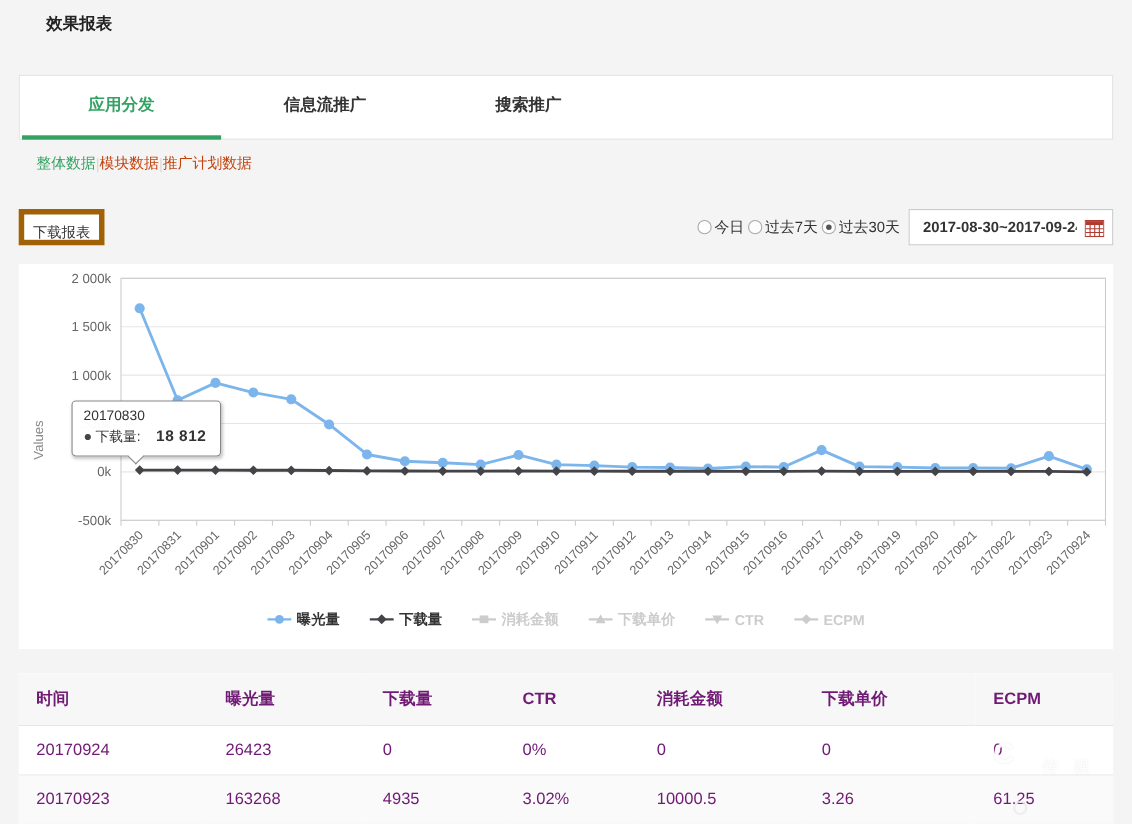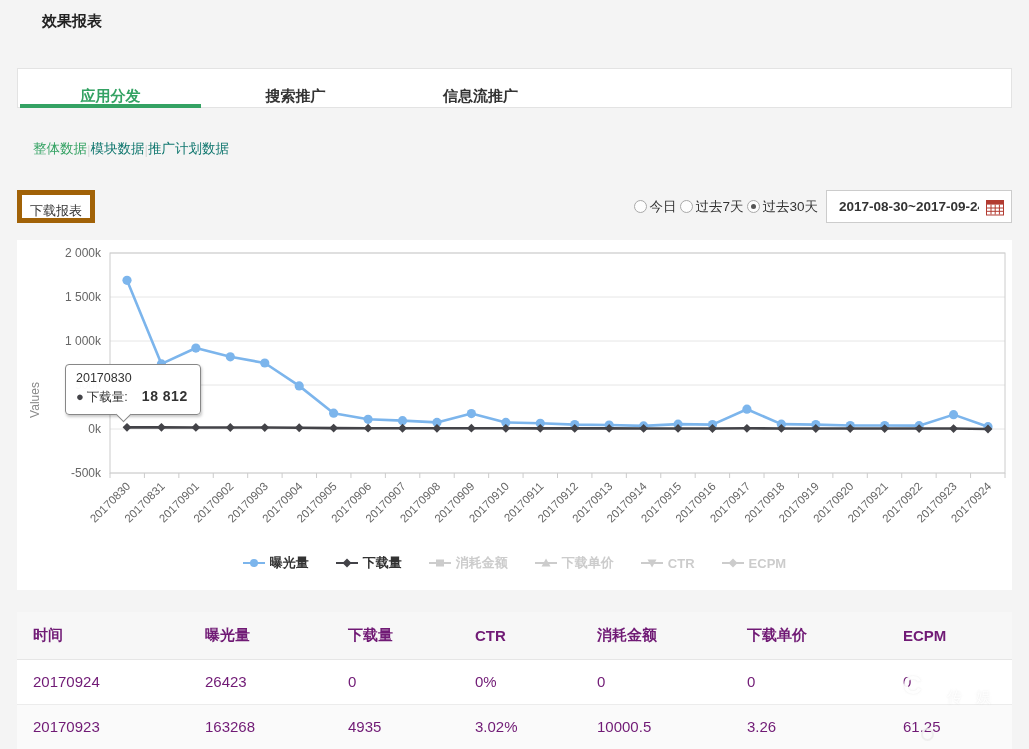--- a/index.html
+++ b/index.html
@@ -7,32 +7,32 @@
   body {
     position:relative;
     background:#f4f4f4;
     font-family:"Liberation Sans","DejaVu Sans",sans-serif;
     color:#333;
     overflow:hidden;
   }
   .page-title { position:absolute; left:23px; top:12px; font-size:15px; font-weight:bold; color:#222;margin-left:19px; }
 
   
-  .tabbar { position:absolute; left:17px; top:68px; width:995px; height:40px;
+  .tabbar { position:absolute; left:17px; top:68px; width:995px; height:59px;
             background:#fff; border:1px solid #e3e3e3; display:flex; }
   .tab { width:185px; text-align:center; line-height:53px; font-size:15px; font-weight:bold;
          color:#333; position:relative; cursor:pointer; }
   .tab.active { color:#34a263; }
   .tab.active::after { content:""; position:absolute; left:2px; right:2px; bottom:-1px;
          height:4px; background:#34a263; }
 
   
   .subtabs { position:absolute; left:33px; top:140px; display:flex; align-items:center;
              font-size:13.5px; }
-  .subtab { cursor:pointer; color:#0f766e; }
+  .subtab { cursor:pointer; color:#c2410c; }
   .subtab.active { color:#34a263; }
   .subtab-sep { color:#d8d8d8; }
 
   
   .dl-btn { position:absolute; left:17px; top:190px; width:78px; height:33px;
             background:#fff; border:5px solid #a16207; font-size:13px; color:#333;
             text-align:center; line-height:31px; cursor:pointer;
             font-family:"Liberation Sans","DejaVu Sans",sans-serif; }
   .range-controls { position:absolute; top:190px; right:17px; height:33px;
             display:flex; align-items:center; }
@@ -91,22 +91,22 @@
 </style>
 </head>
 <body>
 
 <div>
 
   <h1 class="page-title">效果报表</h1>
 
   <div class="tabbar">
     <div class="tab active">应用分发</div>
+    <div class="tab">信息流推广</div>
     <div class="tab">搜索推广</div>
-    <div class="tab">信息流推广</div>
   </div>
 
   <nav class="subtabs">
     <span class="subtab active">整体数据</span>
     <span class="subtab-sep">|</span>
     <span class="subtab">模块数据</span>
     <span class="subtab-sep">|</span>
     <span class="subtab">推广计划数据</span>
   </nav>
 

